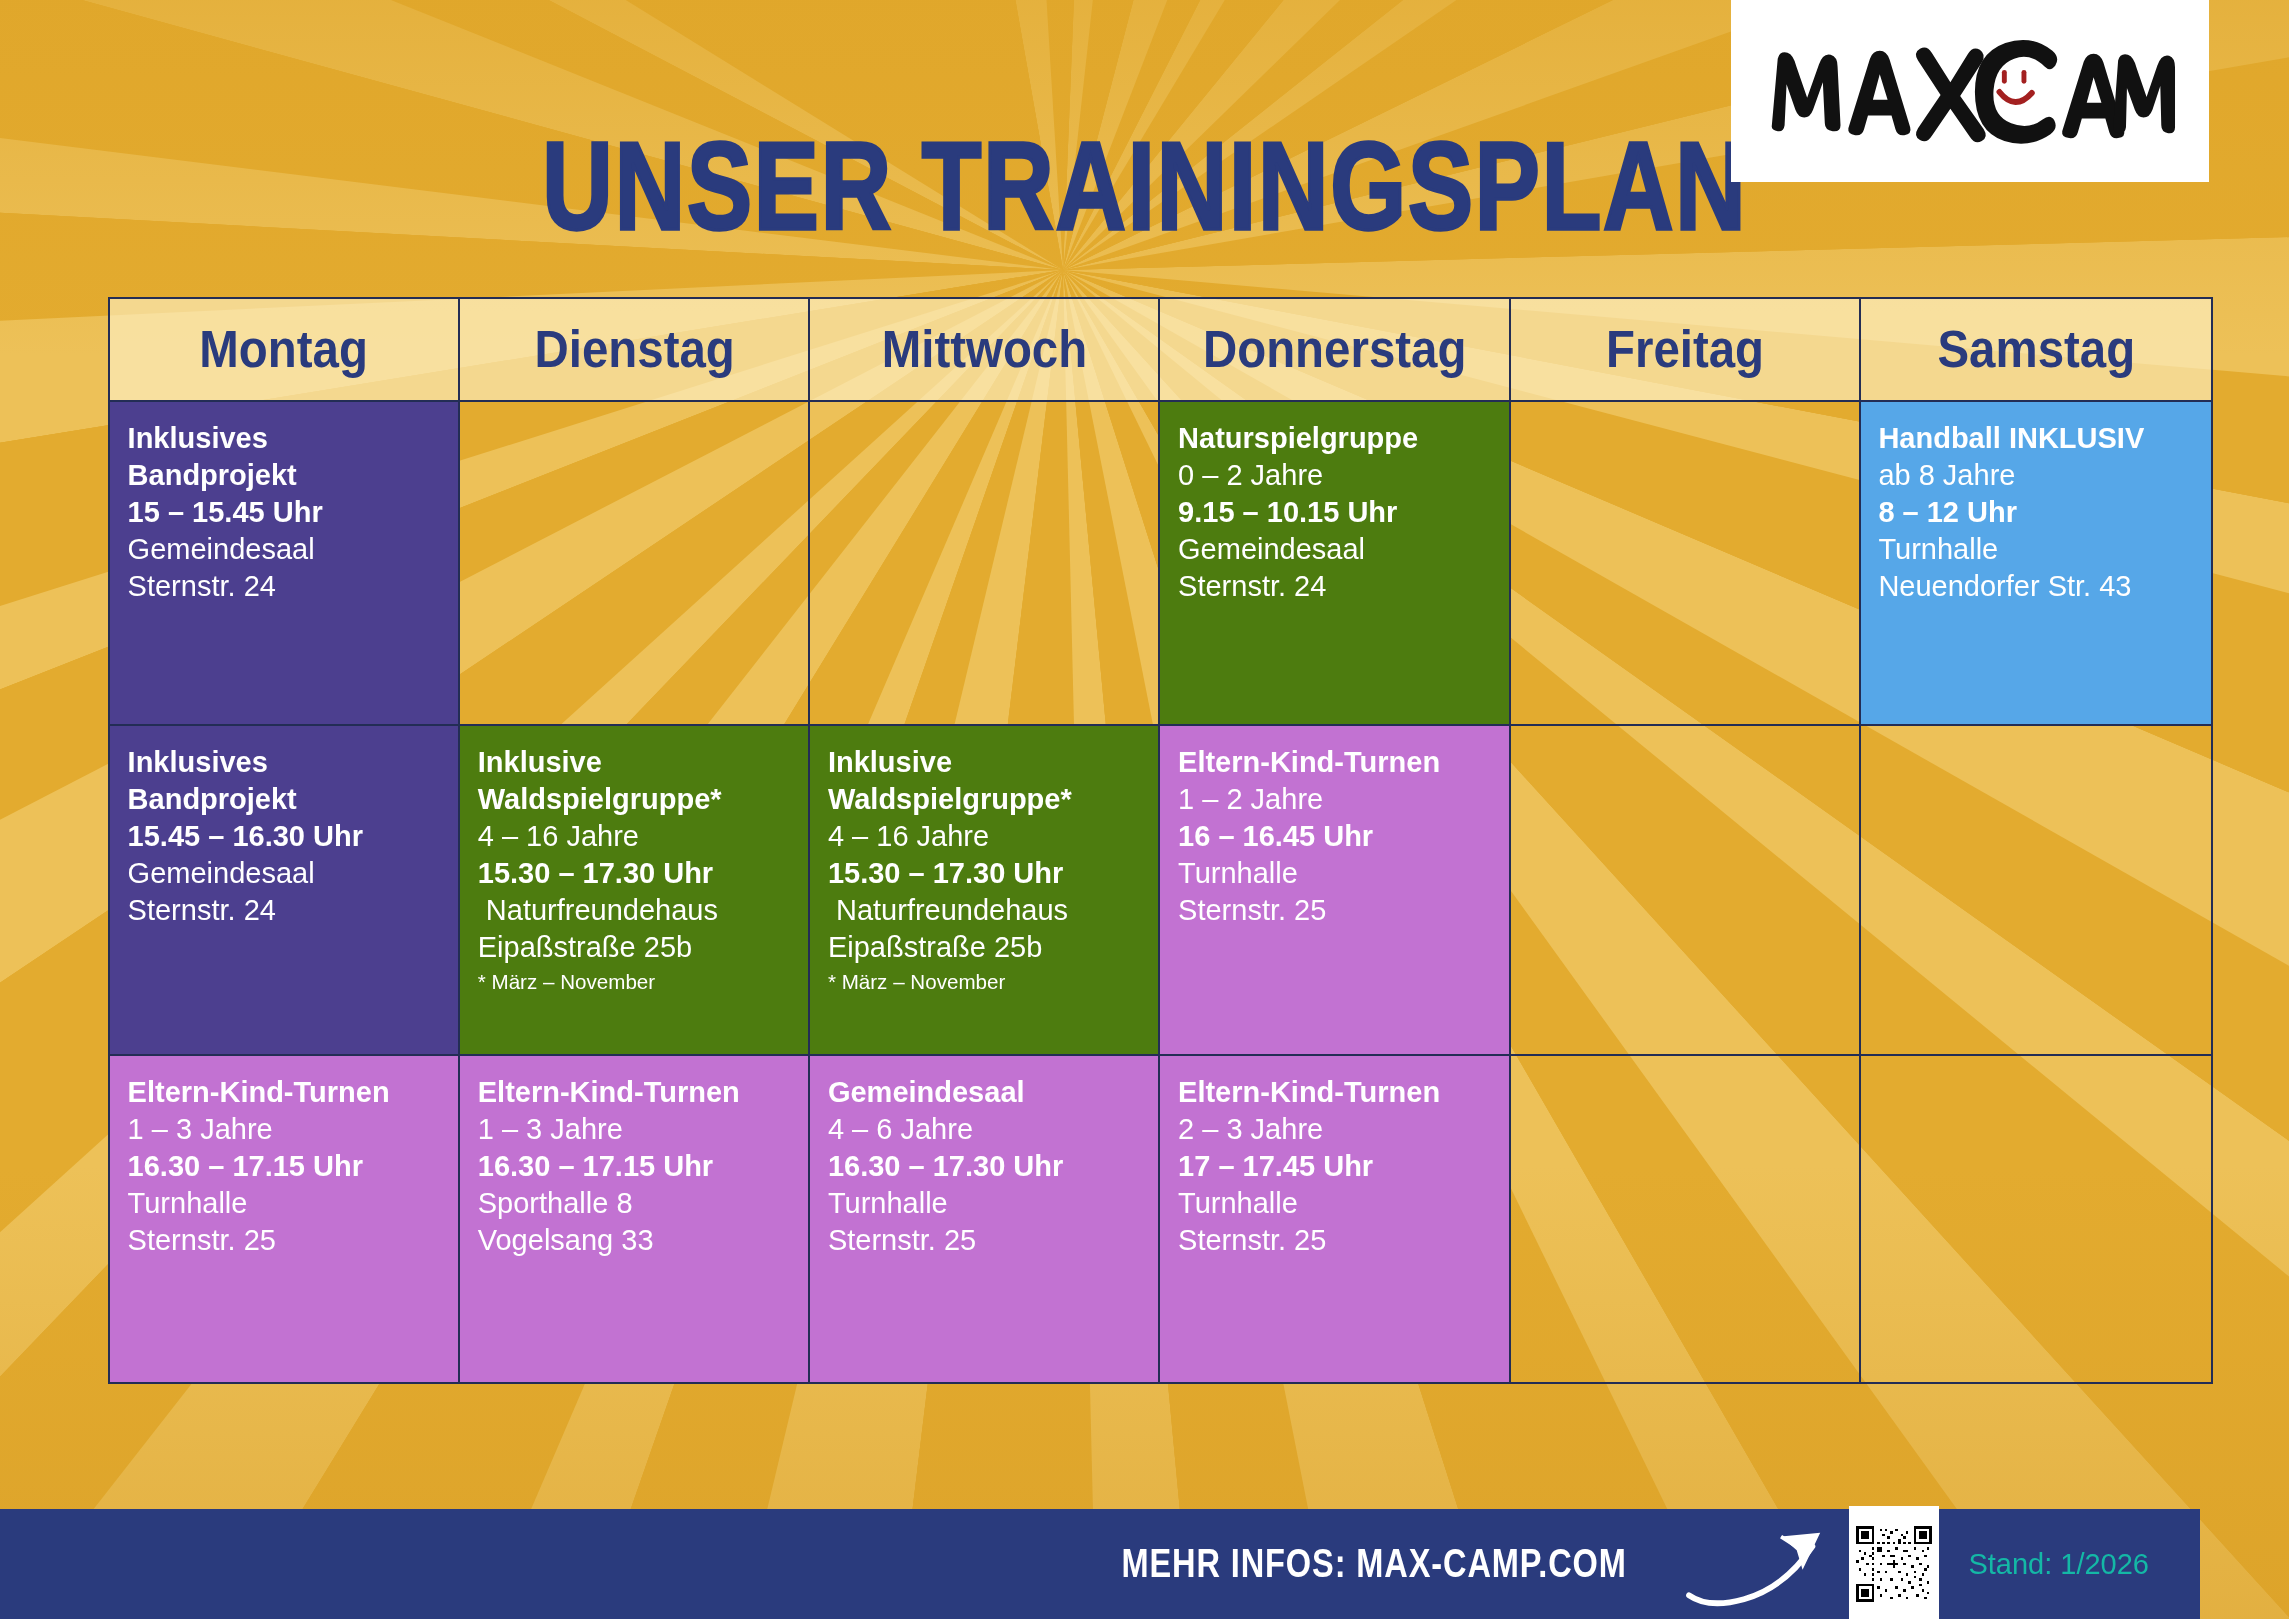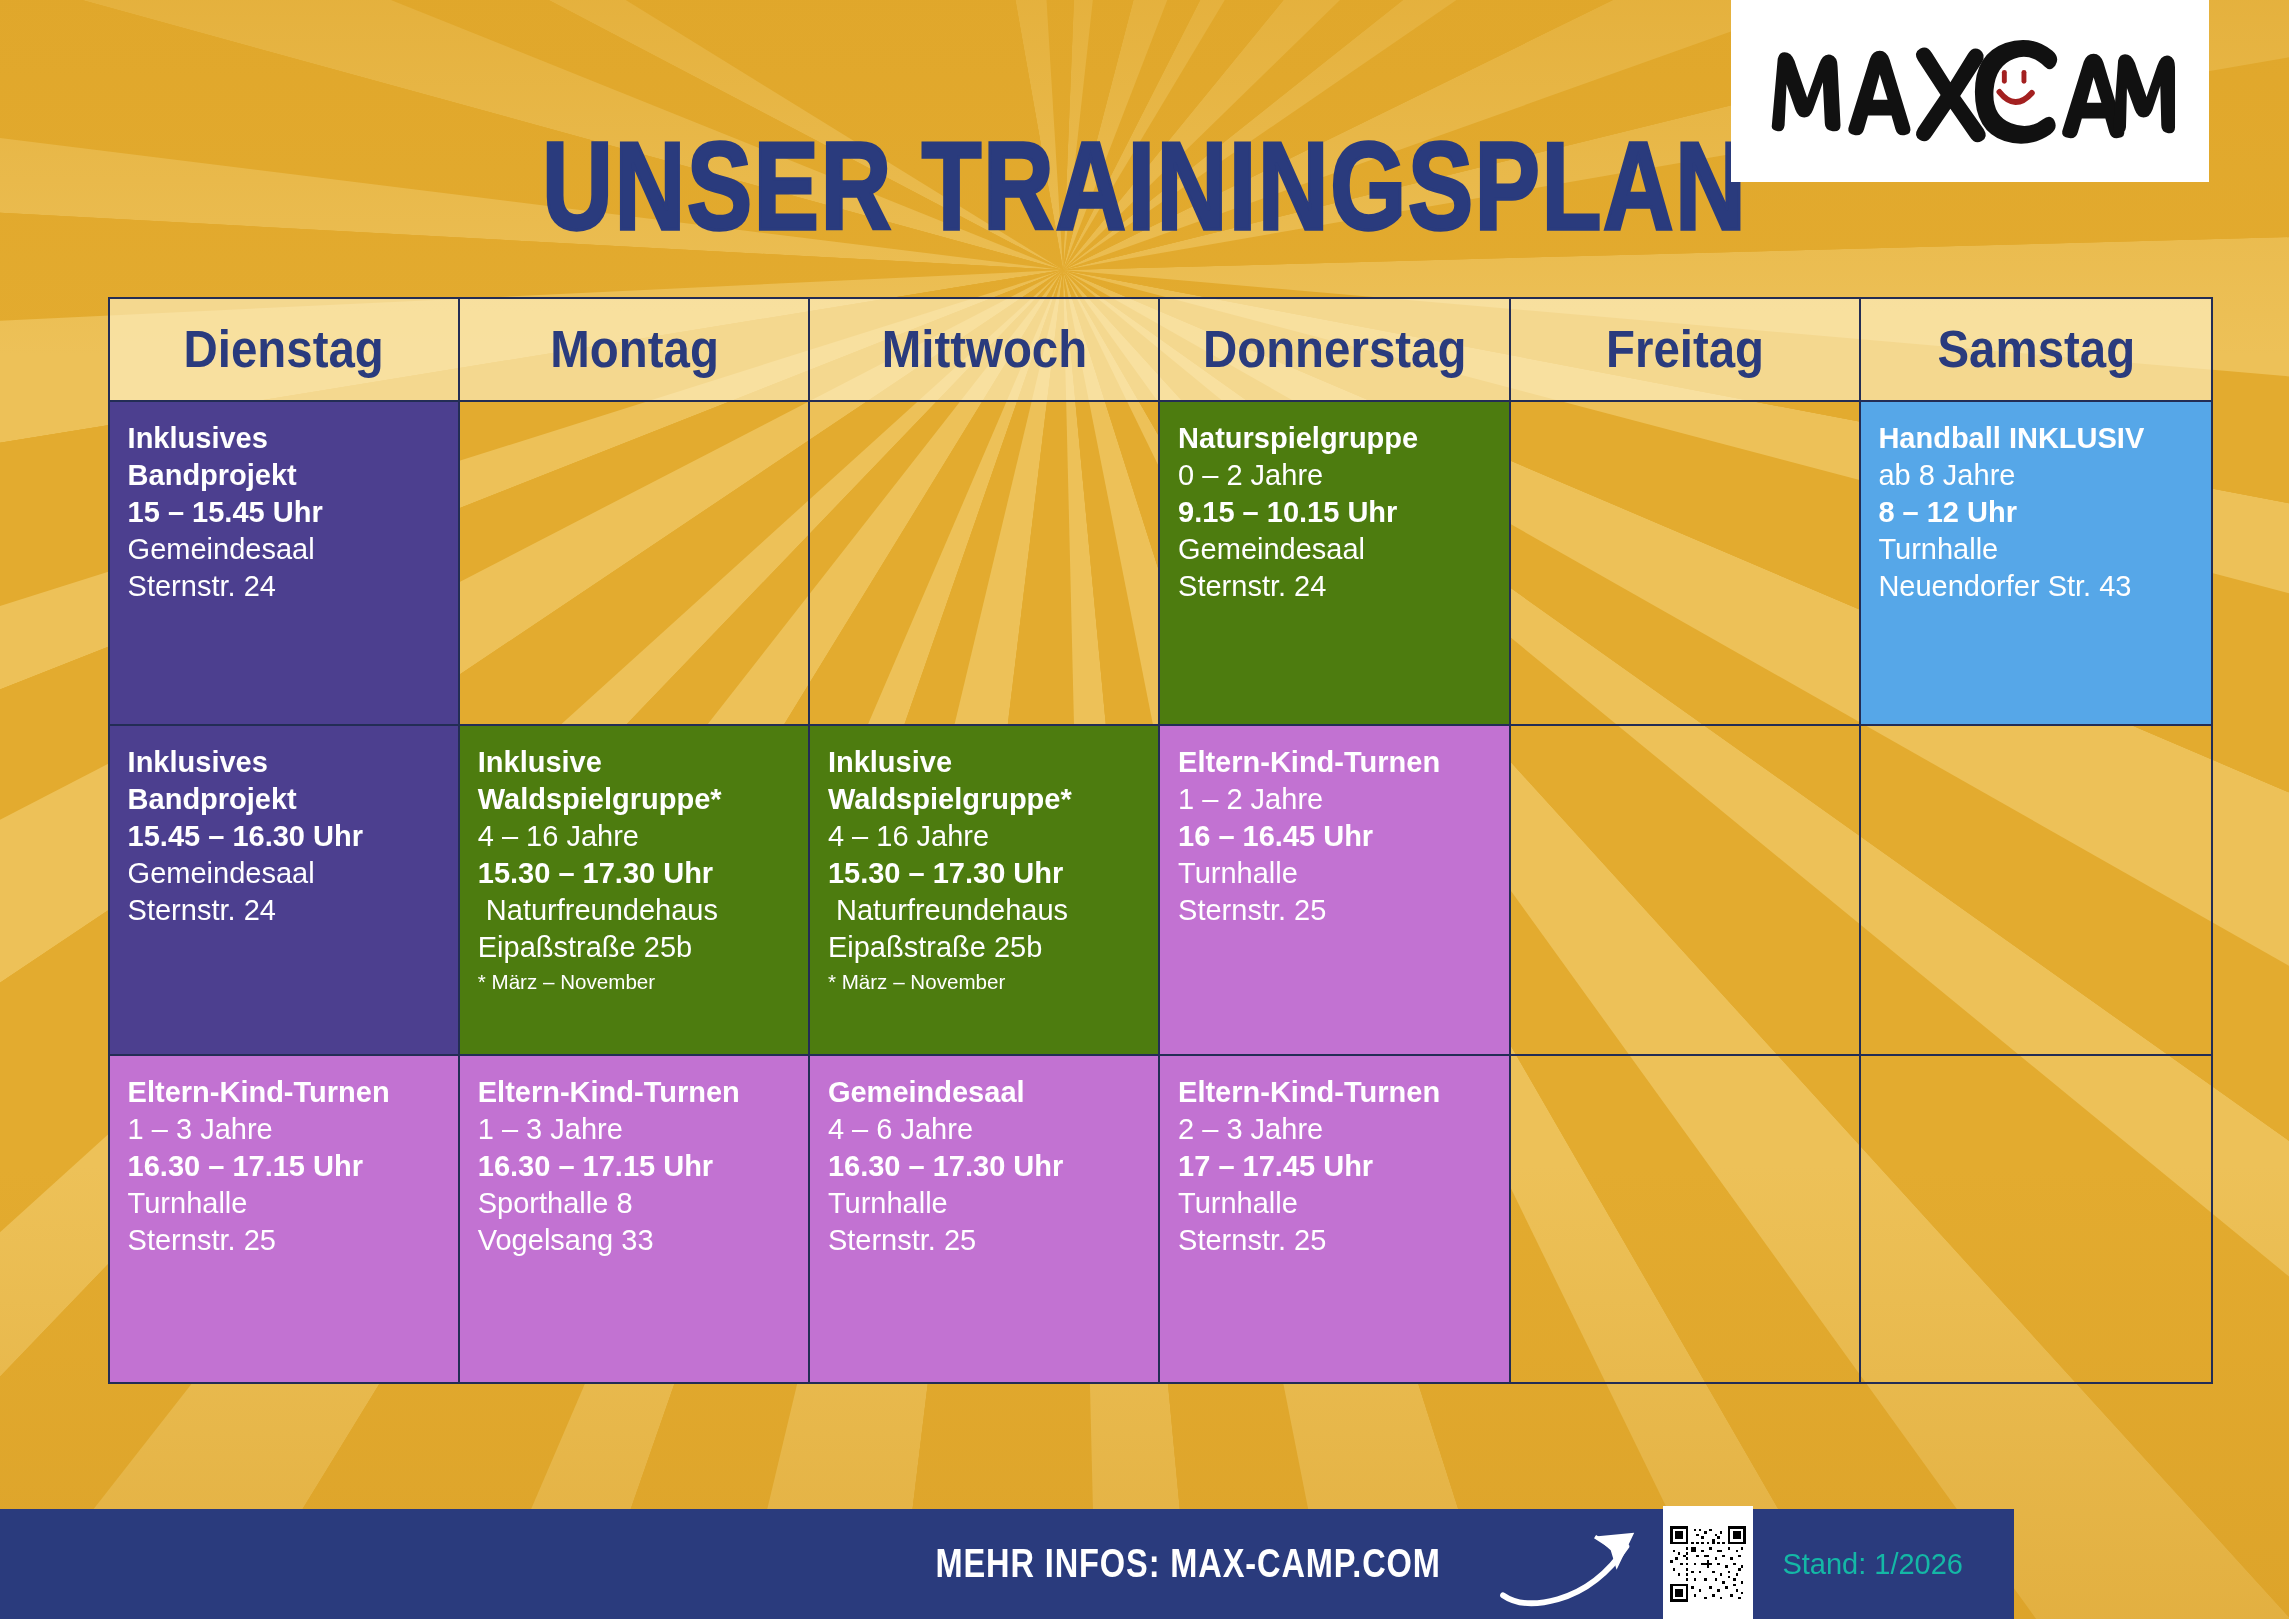--- a/index.html
+++ b/index.html
@@ -109,21 +109,21 @@
     line-height:1.28;
   }
   .ln { font-size:29px; font-weight:normal; white-space:pre; }
   .ln.b { font-weight:bold; }
   .ln.note { font-size:20.6px; font-weight:normal; margin-top:2.9px; }
 
   
   #footer {
     position:absolute;
     left:0; top:1509px;
-    width:2014px; height:110px;
+    width:2200px; height:110px;
     background:#2a3b7d;
     z-index:6;
   }
   #footer-inner {
     position:absolute;
     right:51px; top:0;
     height:110px;
     display:flex; align-items:center;
     gap:0px;
   }
@@ -266,24 +266,24 @@
       <path d="M240 56 Q256 76 273 57" stroke-width="6"></path>
       <line x1="245" y1="36" x2="245" y2="45" stroke-width="5"></line>
       <line x1="265" y1="36" x2="265" y2="45" stroke-width="5"></line>
     </g>
   </svg>
 </div>
 
 <div id="table">
   <div class="trow hrow">
     <div class="cell">
+        <span class="hlabel">Montag</span>
+      </div>
+    <div class="cell">
         <span class="hlabel">Dienstag</span>
-      </div>
-    <div class="cell">
-        <span class="hlabel">Montag</span>
       </div>
     <div class="cell">
         <span class="hlabel">Mittwoch</span>
       </div>
     <div class="cell">
         <span class="hlabel">Donnerstag</span>
       </div>
     <div class="cell">
         <span class="hlabel">Freitag</span>
       </div>

